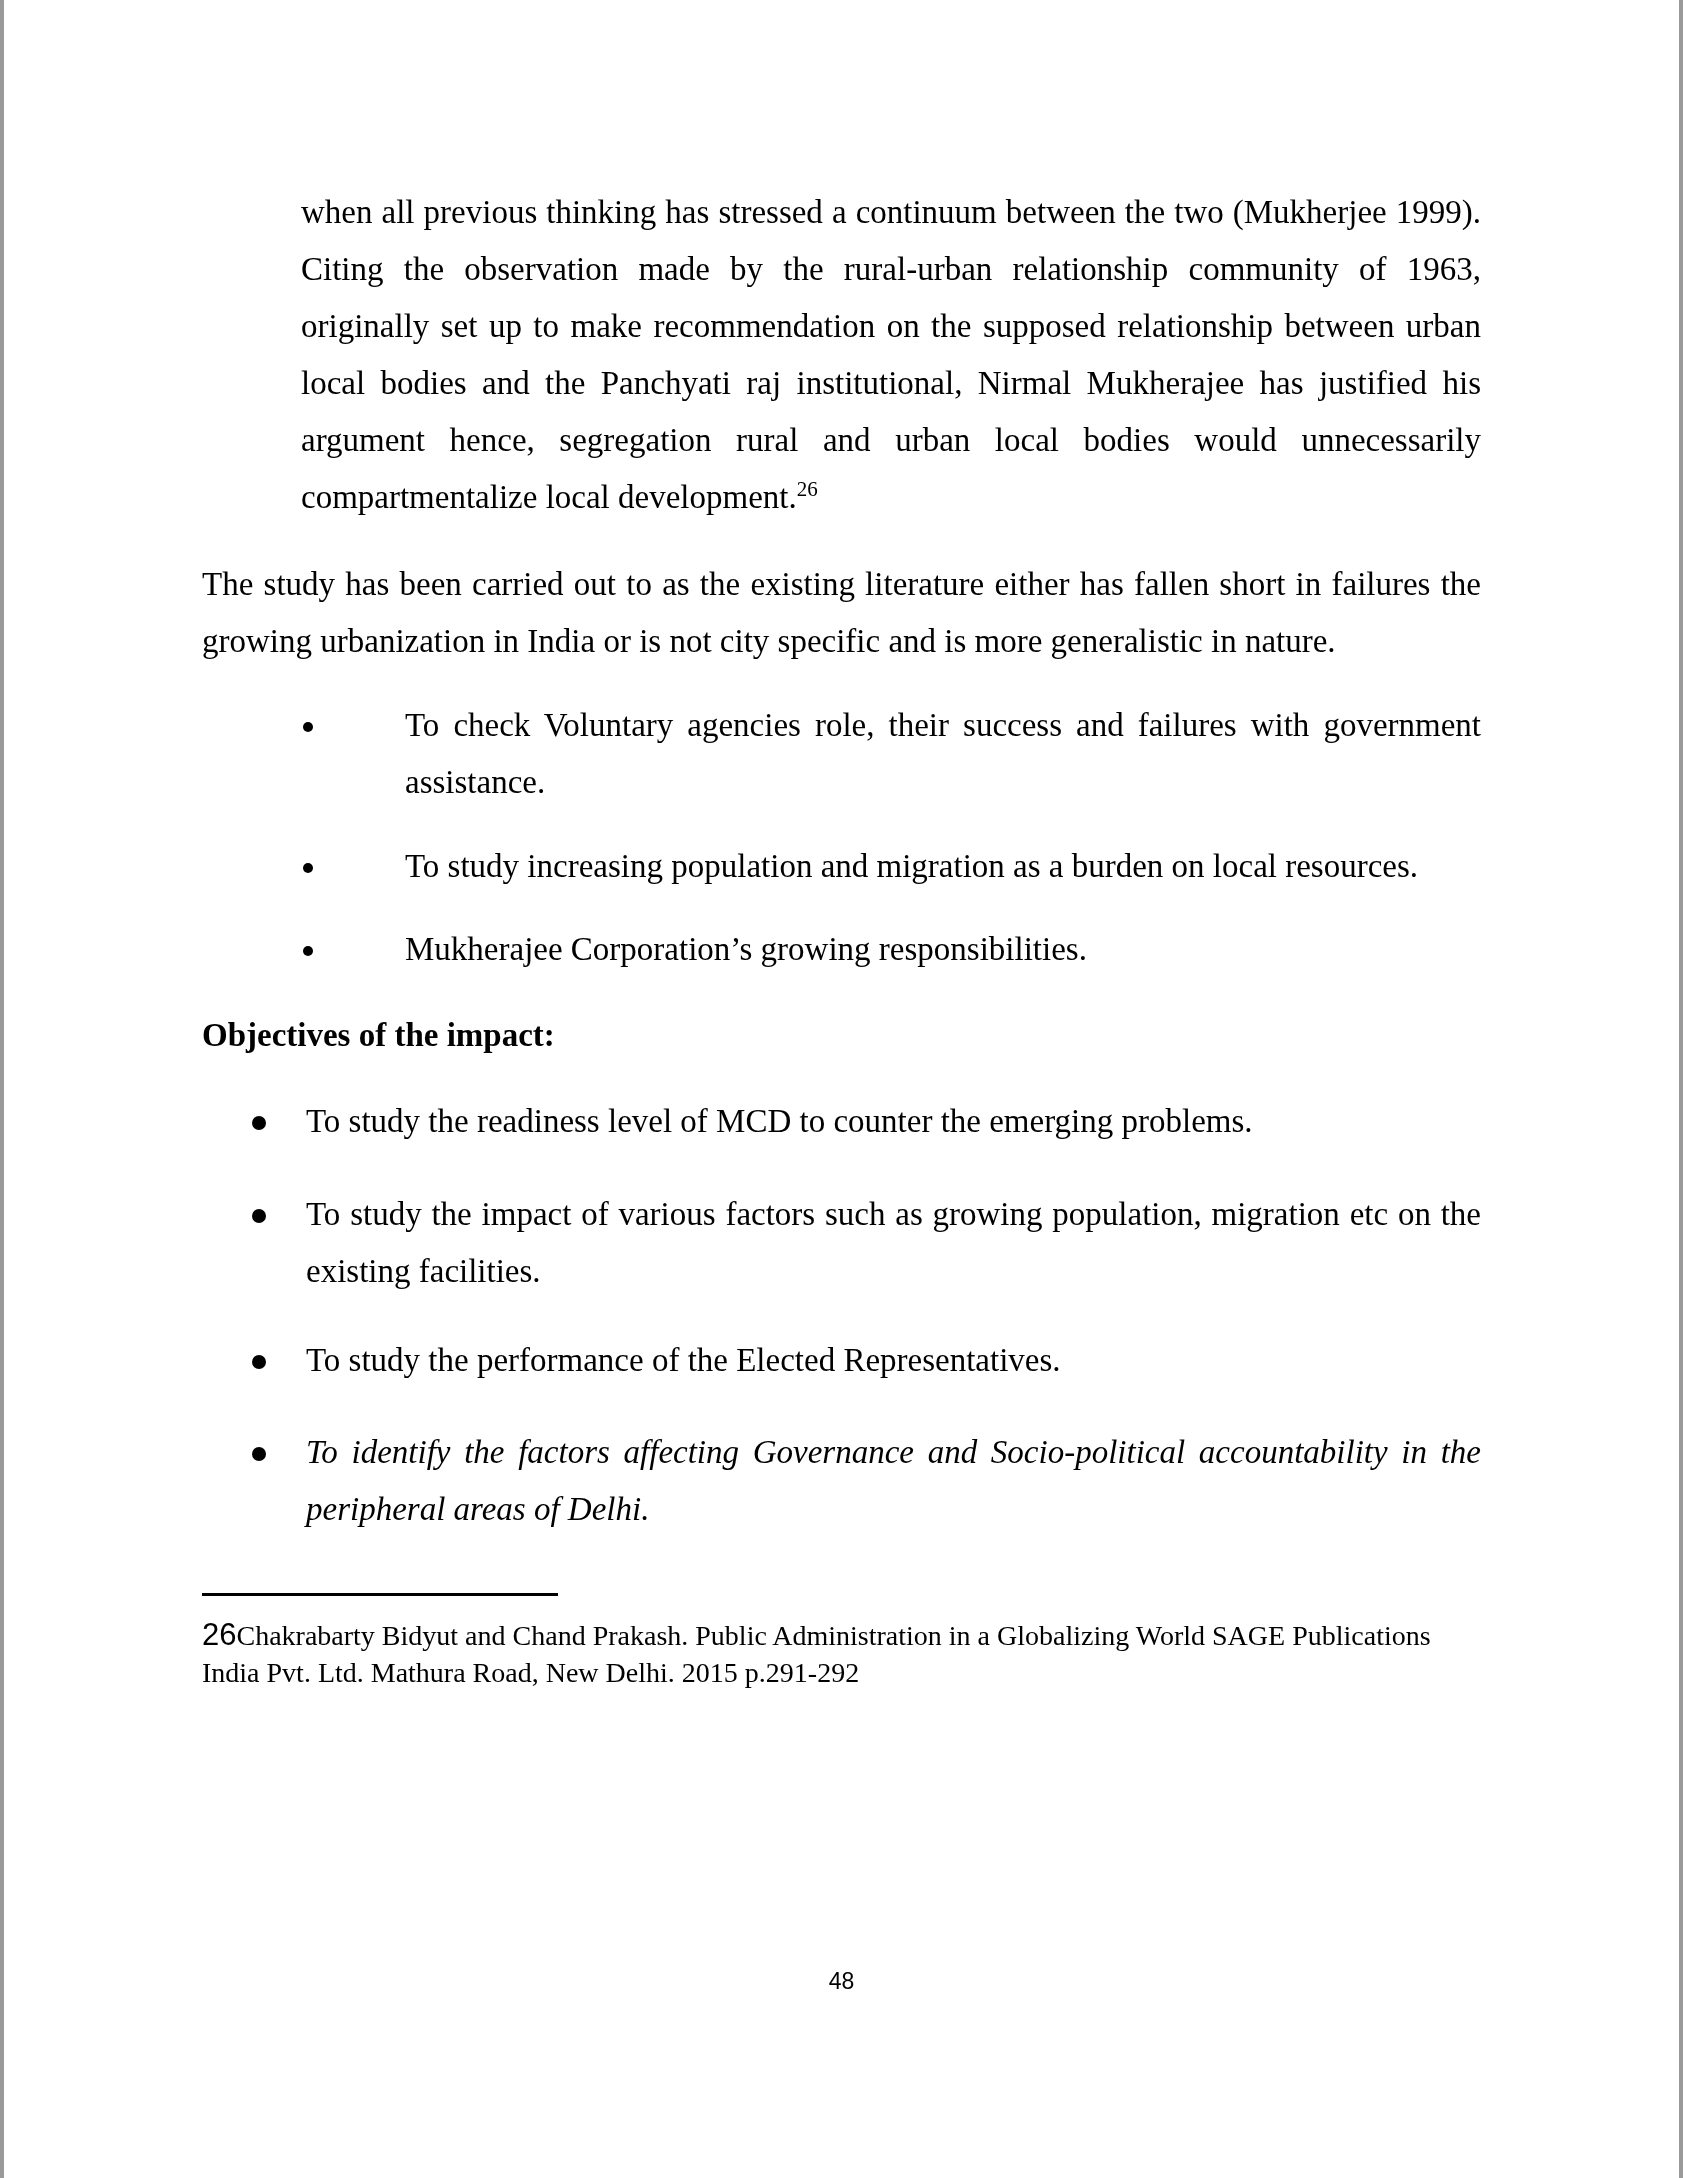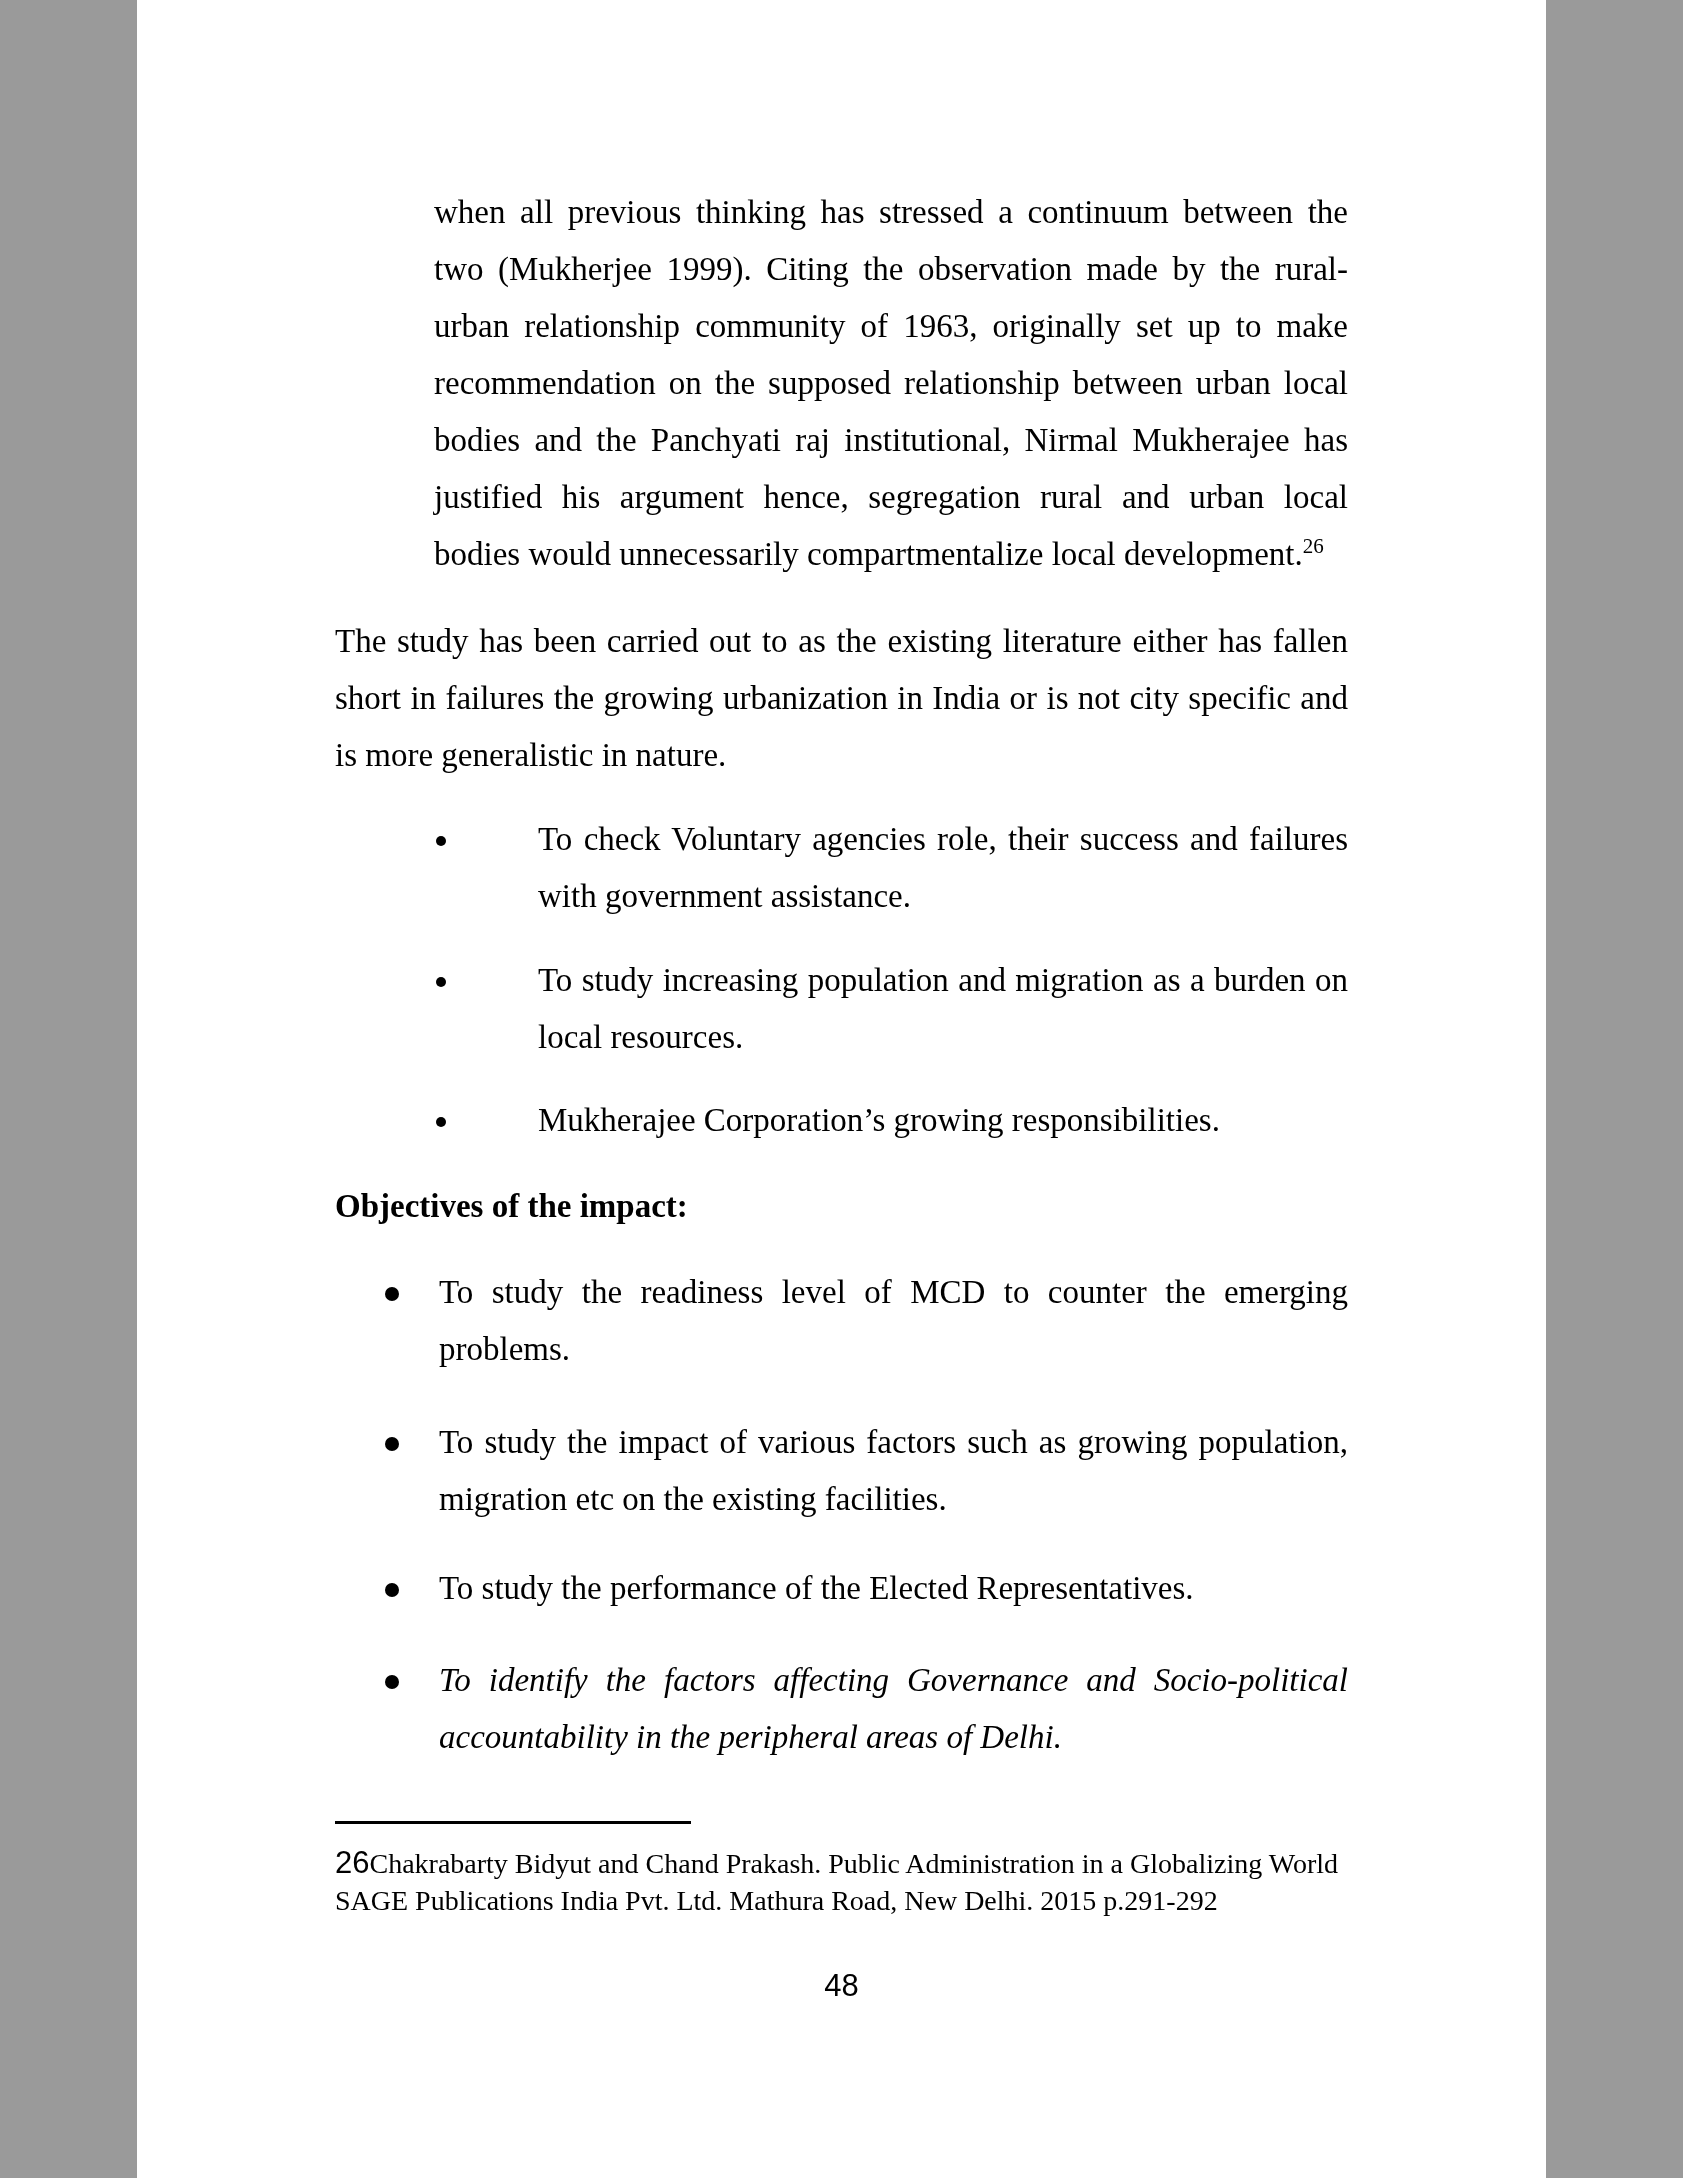--- a/index.html
+++ b/index.html
@@ -1,18 +1,18 @@
 <!DOCTYPE html>
 <html><head>
 <meta charset="utf-8">
 <style>
   html,body{margin:0;padding:0;background:#9a9a9a;}
   .page{
     position:relative;
-    width:1409px;height:2178px;
+    width:1675px;height:2178px;
     background:#ffffff;
     color:#000000;
     font-family:"Liberation Serif","DejaVu Serif",serif;
     overflow:hidden;
     margin:0 auto;
   }
   .content{
     position:absolute;
     left:198px; right:198px; top:0;
     padding-top:184px;
@@ -73,21 +73,21 @@
     font-size:28px;line-height:37px;text-align:left;
   }
   .footnote-marker{
     font-family:"Liberation Sans","DejaVu Sans",sans-serif;
     font-size:31px;
   }
   .page-number{
     position:absolute;left:0;right:0;top:1968px;
     text-align:center;
     font-family:"Liberation Sans","DejaVu Sans",sans-serif;
-    font-size:31px;
+    font-size:23px;
   }
 </style>
 </head>
 <body>
 
 <div class="page">
   <div class="content">
 
     <p class="para para-indented"><span>when all previous thinking has stressed a continuum between the two (Mukherjee 1999). Citing the observation made by the rural-urban relationship community of 1963, originally set up to make recommendation on the supposed relationship between urban local bodies and the Panchyati raj institutional, Nirmal Mukherajee has justified his argument hence, segregation rural and urban local bodies would unnecessarily compartmentalize local development.</span><sup class="fnref">26</sup></p>
 

